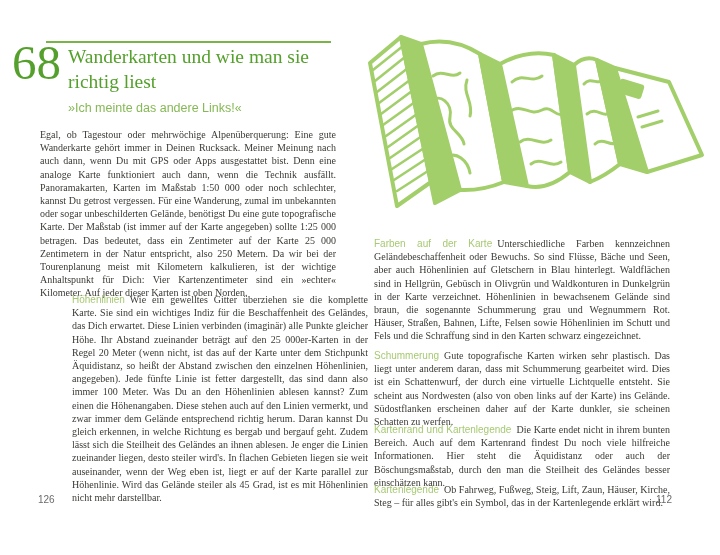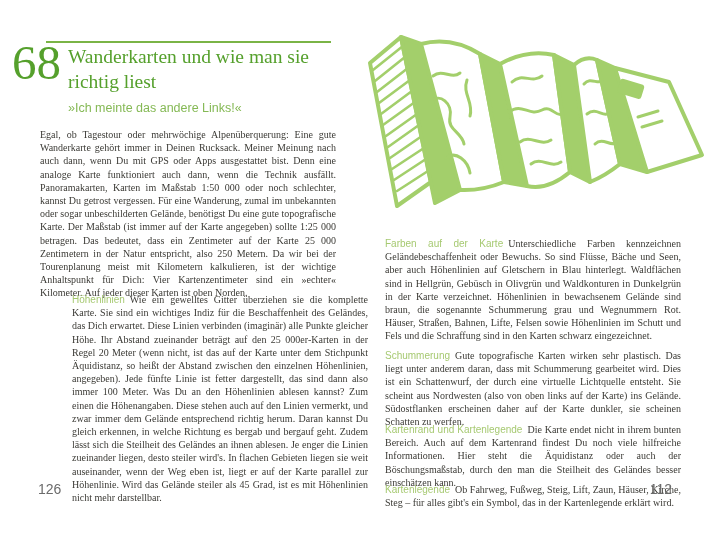--- a/index.html
+++ b/index.html
@@ -21,32 +21,32 @@
   .subtitle{
     left:68px;top:101px;font-size:12.5px;color:#85b955;
     font-family:"Liberation Sans",sans-serif;
   }
   
   .body{
     width:296px;margin:0;font-size:10px;line-height:13.2px;text-align:justify;
     color:#3b3a35;
   }
   .lcol{left:40px;}
-  .rcol{left:385px;}
+  .rcol{left:374px;}
   .intro{top:128px;}
   .lsec{top:293px;margin-left:32px;}
   .rsec1{top:237px;}
   .rsec2{top:349px;}
   .rsec3{top:423px;}
   .rsec4{top:483px;}
   .sec-head{
     font-family:"Liberation Sans",sans-serif;color:#a6c971;margin-right:5px;
   }
   .pagenum{
-    font-family:"Liberation Sans",sans-serif;font-size:14px;color:#6b6b6b;top:481px;
+    font-family:"Liberation Sans",sans-serif;font-size:10px;color:#6b6b6b;top:494px;
   }
   .num-left{left:38px;}
   .num-right{right:48px;}
   
   .map-illu{left:357px;top:22px;}
 </style>
 </head>
 <body>
 
 <div class="spread">

